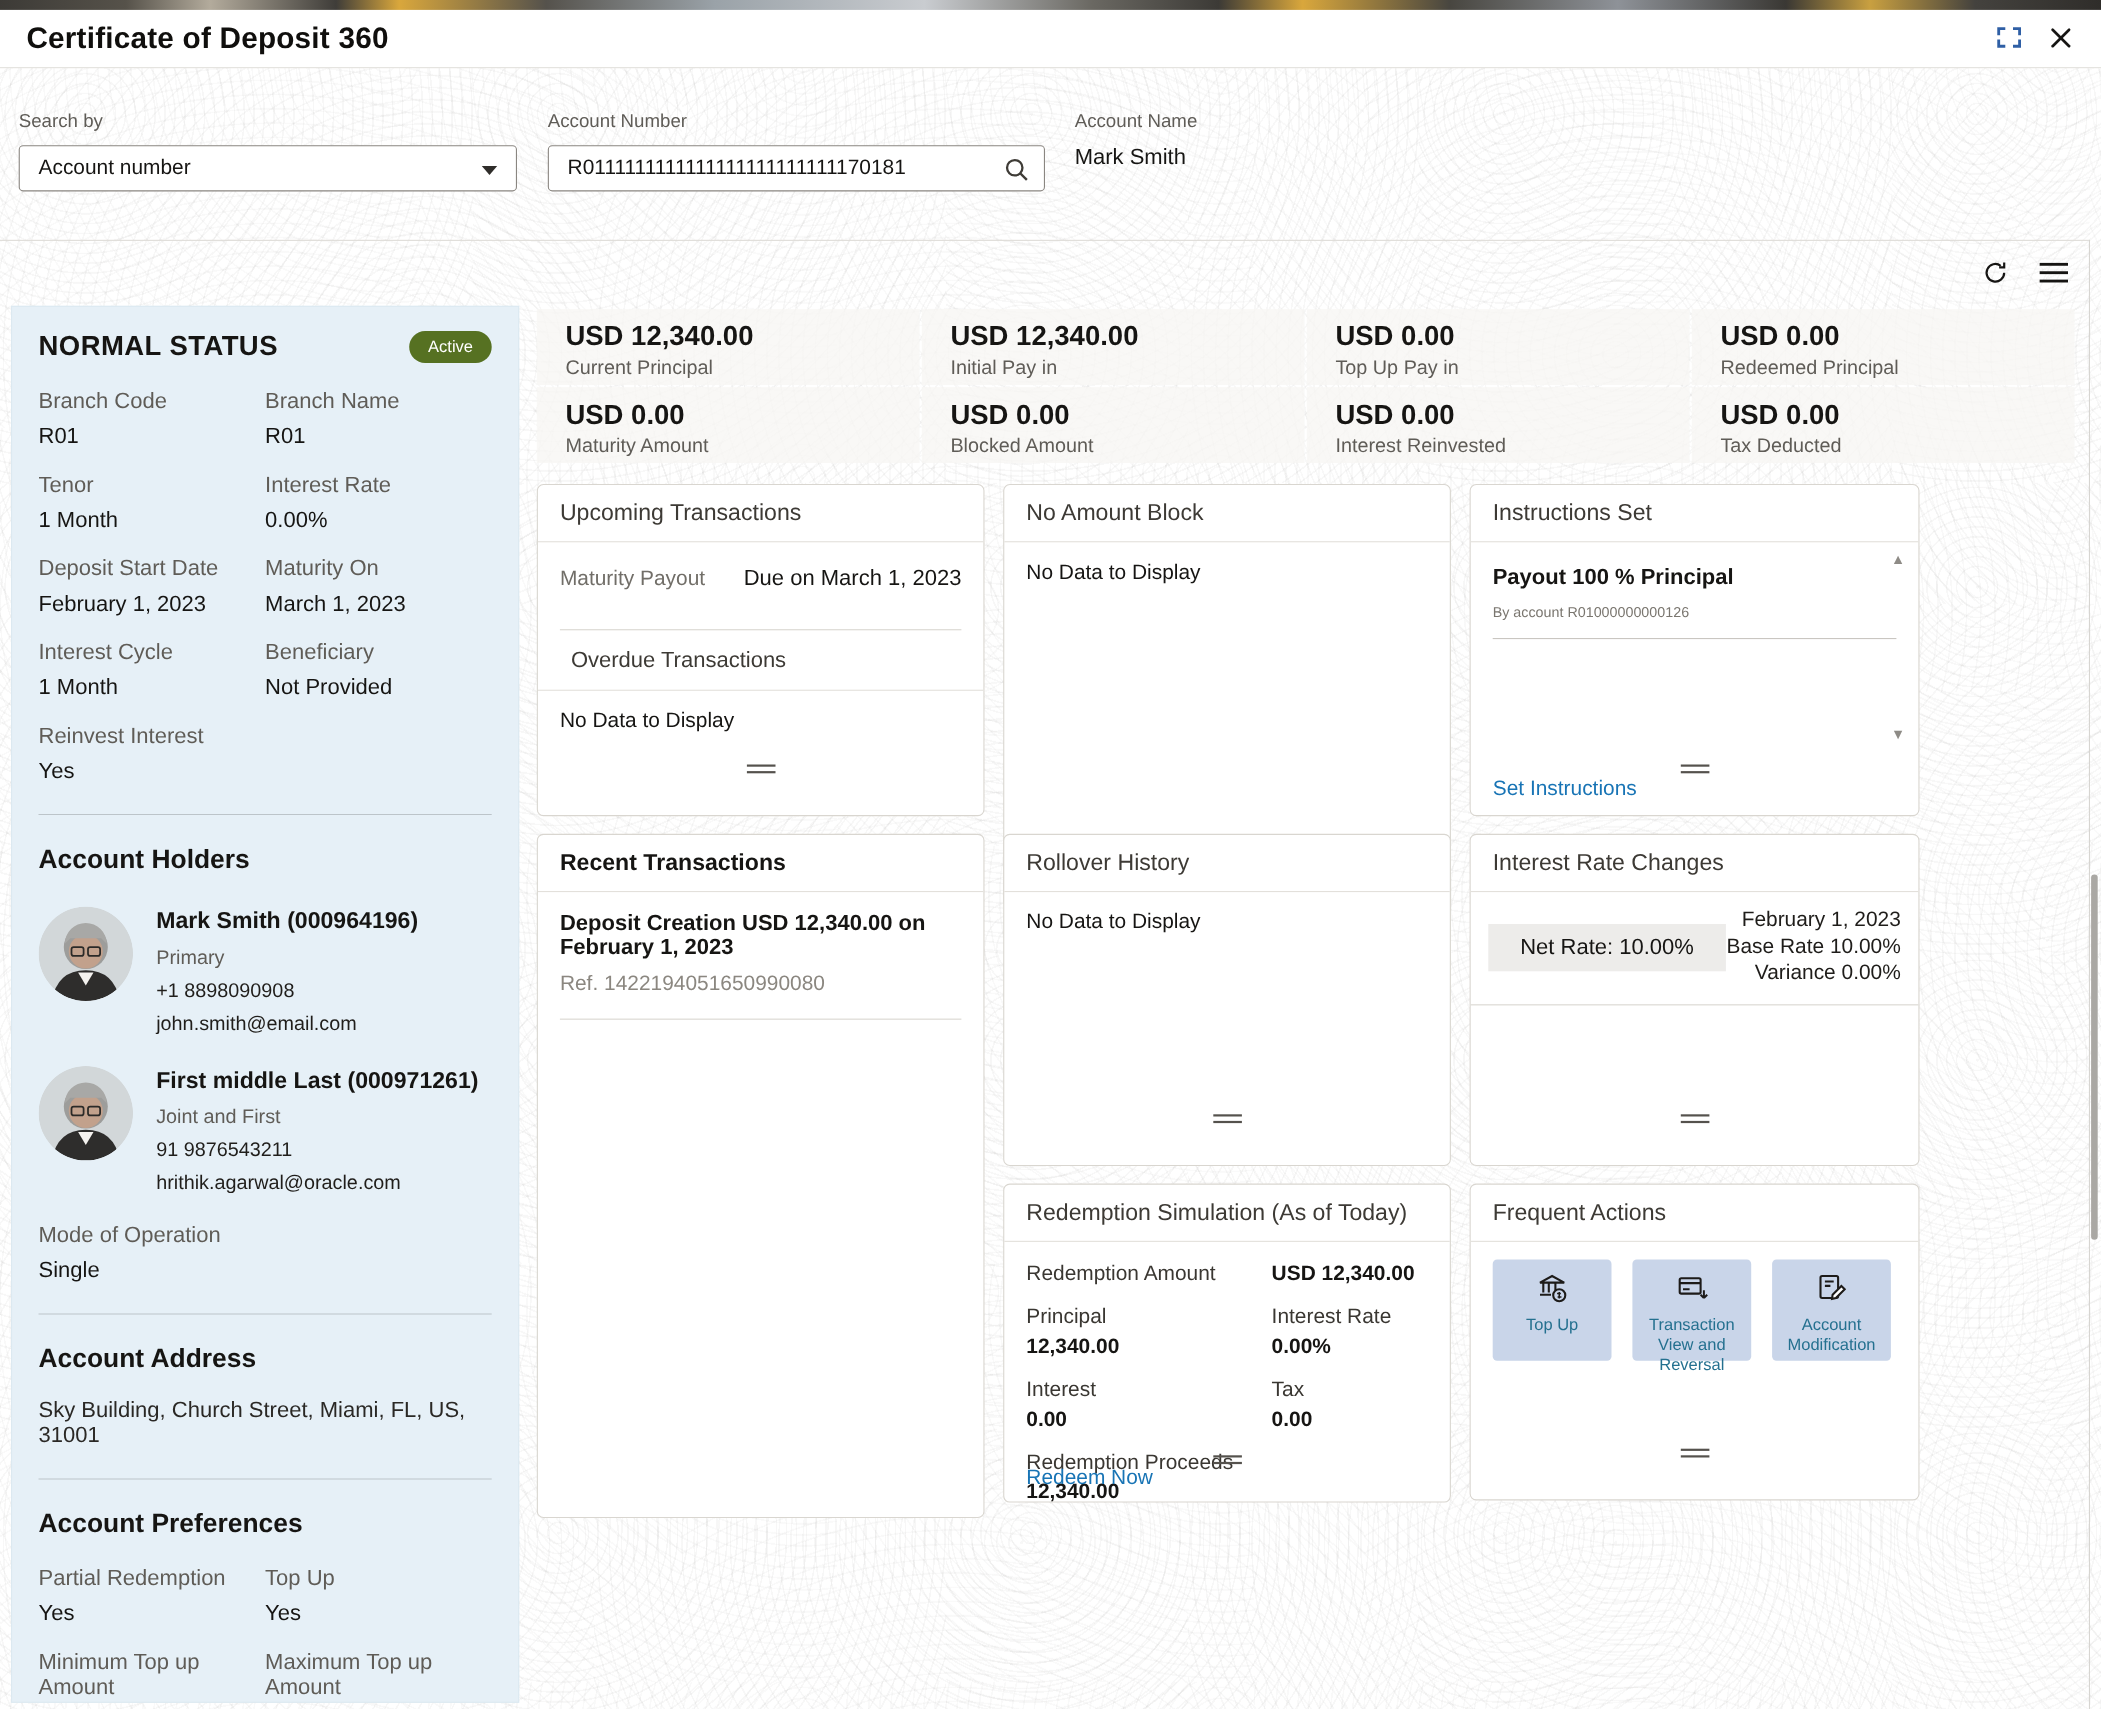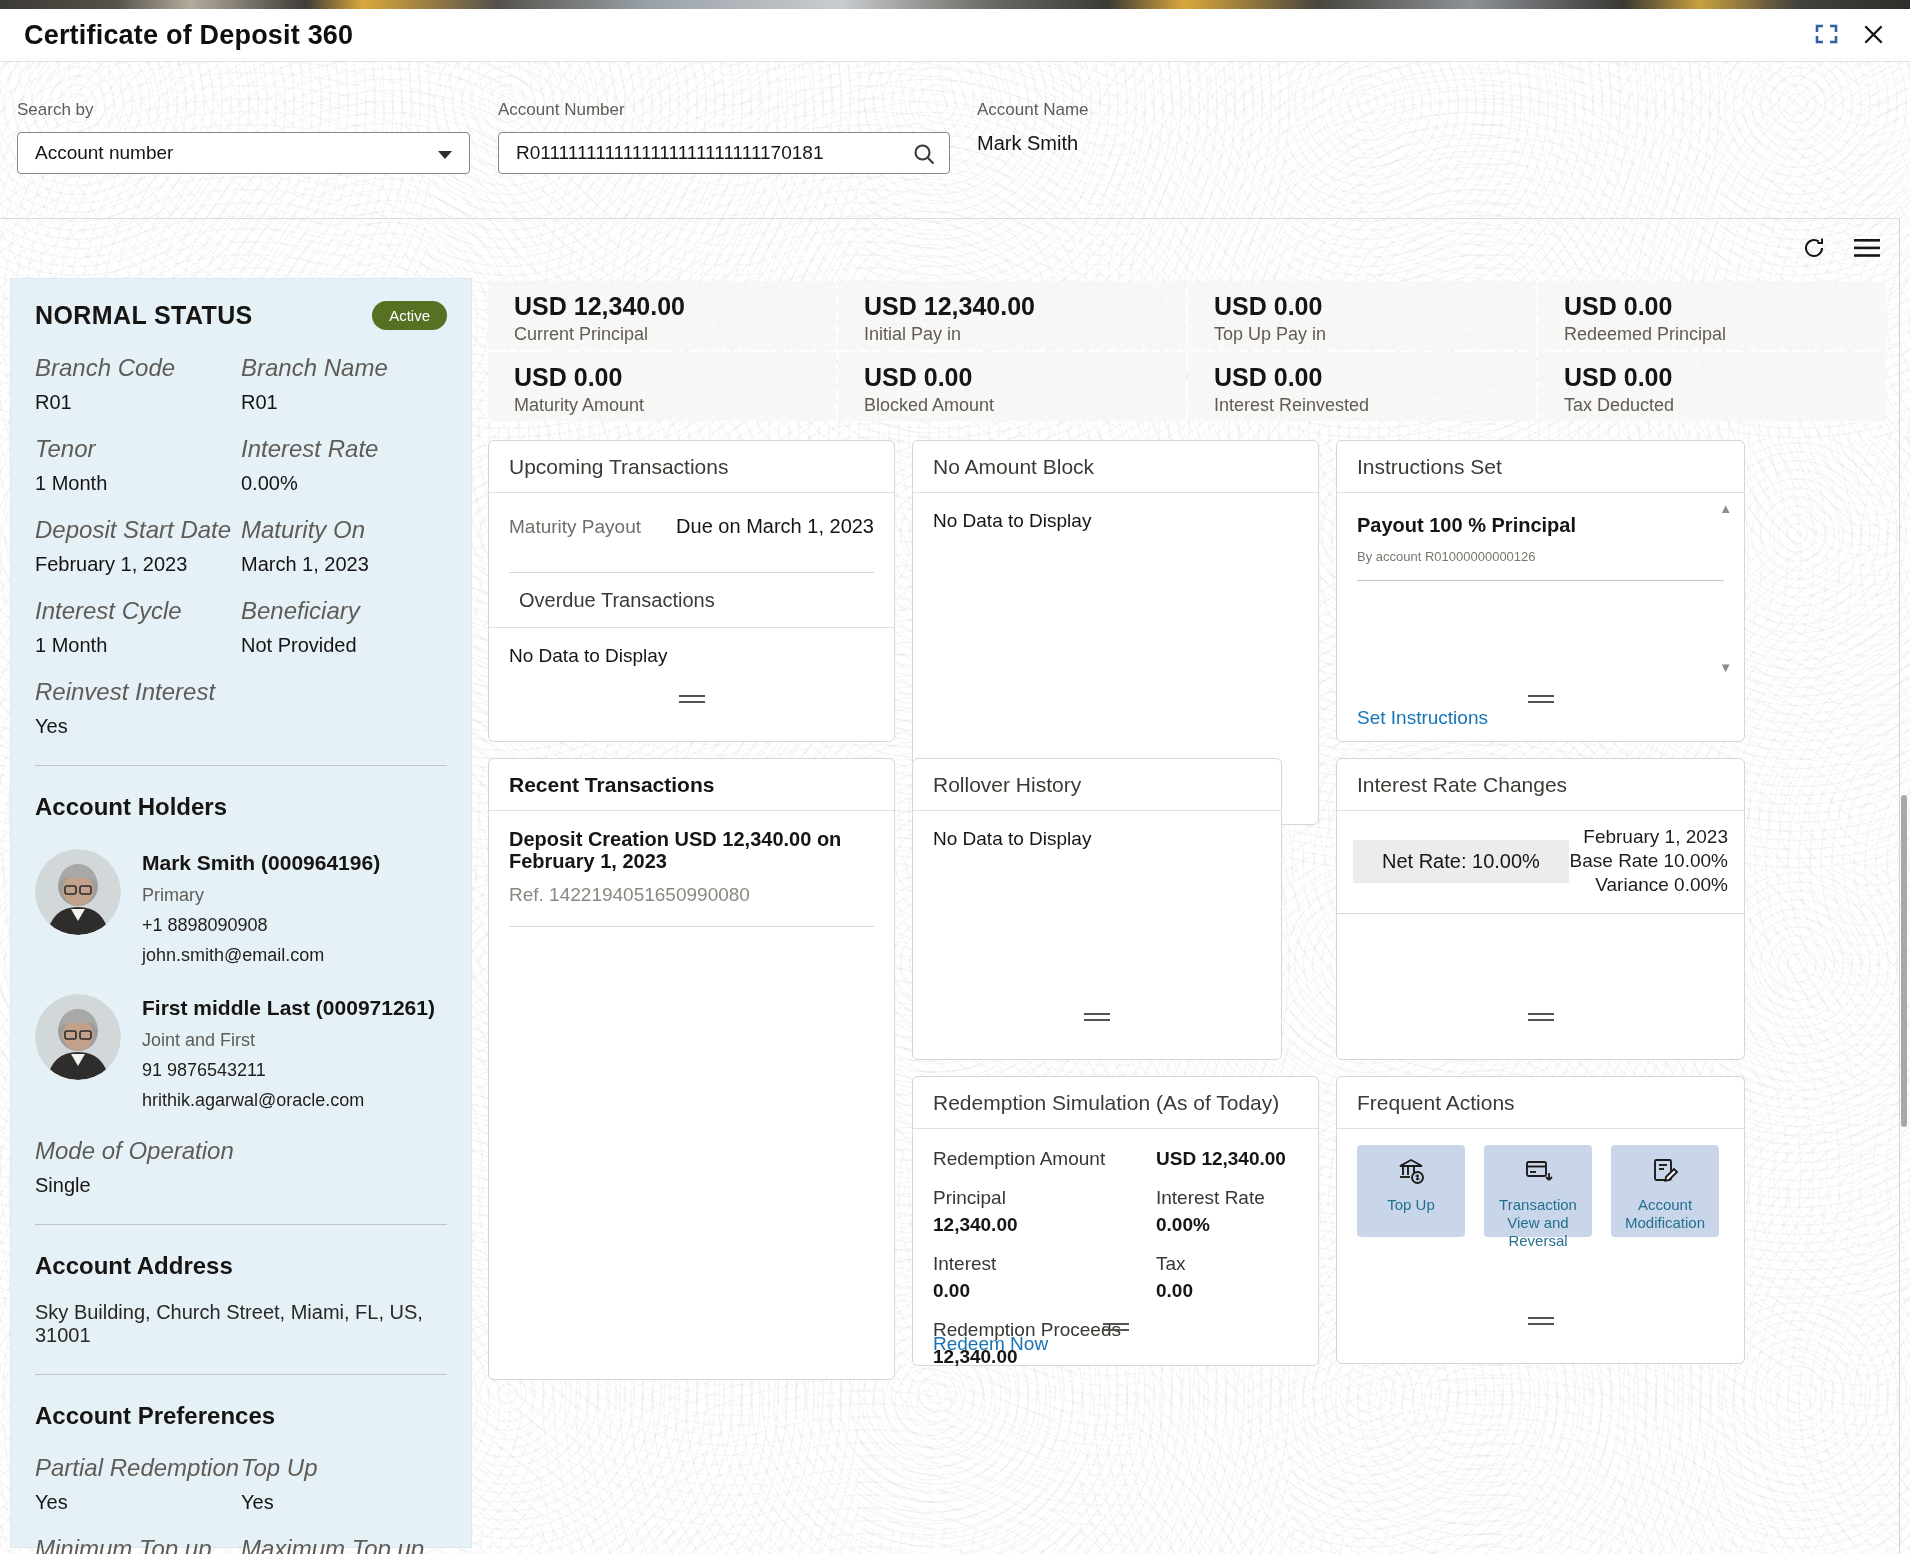--- a/index.html
+++ b/index.html
@@ -47,21 +47,21 @@
   .toolbar { position:absolute; right:30px; top:236px; display:flex; gap:28px; z-index:2; }
 
   
   .left-panel { position:absolute; left:10px; top:278px; width:462px; height:1270px; z-index:1;
     background:#e6f0f7; border:1px solid #dce9f1; padding:22px 24px 10px 24px; }
   .status-row { display:flex; justify-content:space-between; align-items:center; }
   .status-title { font-size:25px; font-weight:700; letter-spacing:.4px; }
   .badge { background:var(--badge_green,#567122); color:#fff; font-size:15px; padding:6px 17px;
     border-radius:15px; font-weight:400; }
   .kv-grid { display:grid; grid-template-columns:1fr 1fr; row-gap:21px; margin-top:24px; }
-  .kv .k { font-size:24px; color:#5f5c57; margin-bottom:9px;font-style:italic; }
+  .kv .k { font-size:20px; color:#5f5c57; margin-bottom:9px; }
   .kv .v { font-size:20px; color:#161513; }
   .lp-hr { border:none; border-top:1px solid rgba(22,21,19,0.20); margin:27px 0; }
   .sec-h { font-size:24px; font-weight:700; }
   .holder { display:flex; margin-top:28px; }
   .holder-info { margin-left:21px; padding-top:2px; }
   .holder-name { font-size:21px; font-weight:700; }
   .holder-role { font-size:18px; color:#5f5c57; margin-top:10px; }
   .holder-line { font-size:18px; color:#201e1b; margin-top:9px; }
   .avatar { width:86px; height:86px; border-radius:50%; overflow:hidden; flex:0 0 86px; }
   .single-kv { margin-top:26px; }
@@ -82,21 +82,21 @@
   .card-b { padding:17px 20px; font-size:19px; }
   .nodata { font-size:19px; color:#161513; }
   .handle { position:absolute; left:50%; transform:translateX(-50%); bottom:38px; width:26px; height:8px;
     border-top:2px solid #55524d; border-bottom:2px solid #55524d; cursor:grab; }
   .link { font-size:19px; color:var(--link_blue,#1874b5); background:none; border:none; cursor:pointer; padding:0; }
 
   .c-upcoming   { left:0;    top:159px; width:407px; height:302px; }
   .c-noblock    { left:424px; top:159px; width:407px; height:385px; }
   .c-instr      { left:848px; top:159px; width:409px; height:302px; }
   .c-recent     { left:0;    top:477px; width:407px; height:622px; }
-  .c-rollover   { left:424px; top:477px; width:370px; height:302px; }
+  .c-rollover   { left:424px; top:477px; width:407px; height:302px; }
   .c-rates      { left:848px; top:477px; width:409px; height:302px; }
   .c-redeem     { left:424px; top:795px; width:407px; height:290px; }
   .c-frequent   { left:848px; top:795px; width:409px; height:288px; }
 
   .upc-row { display:flex; justify-content:space-between; align-items:baseline; padding:22px 20px 0 20px; }
   .upc-label { font-size:19px; color:#716e68; }
   .upc-due { font-size:20px; color:#161513; }
   .upc-inset-hr { border:none; border-top:1px solid #d9d6d0; margin:34px 20px 0 20px; }
   .sub-h { font-size:20px; color:#3d3a35; padding:16px 20px 15px 30px; border-bottom:1px solid #e3e0db; }
 

